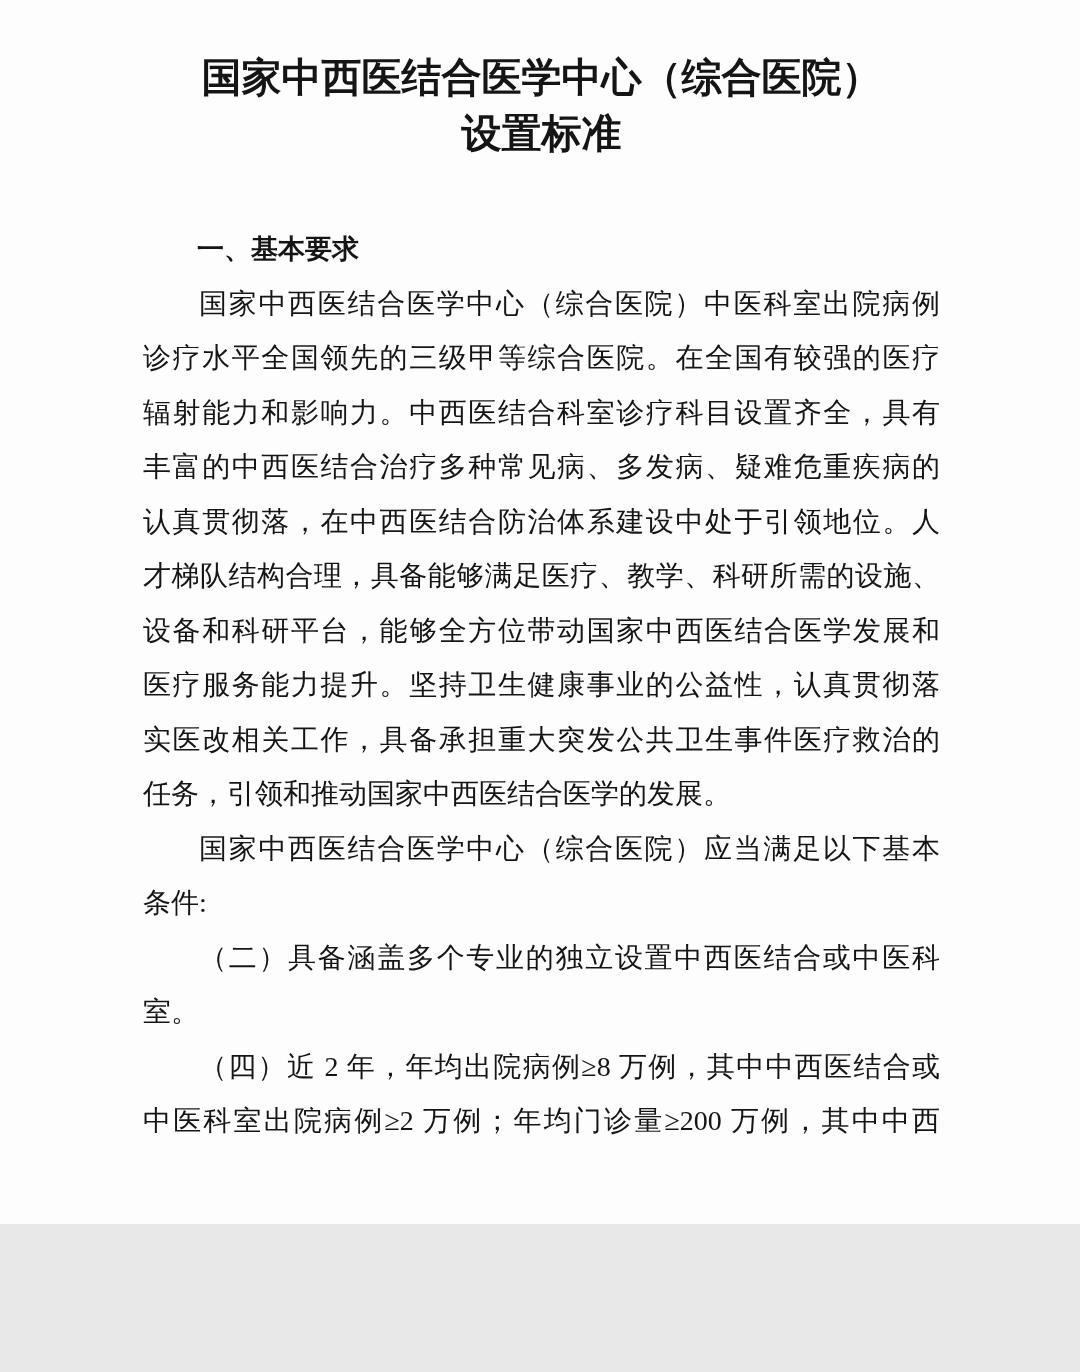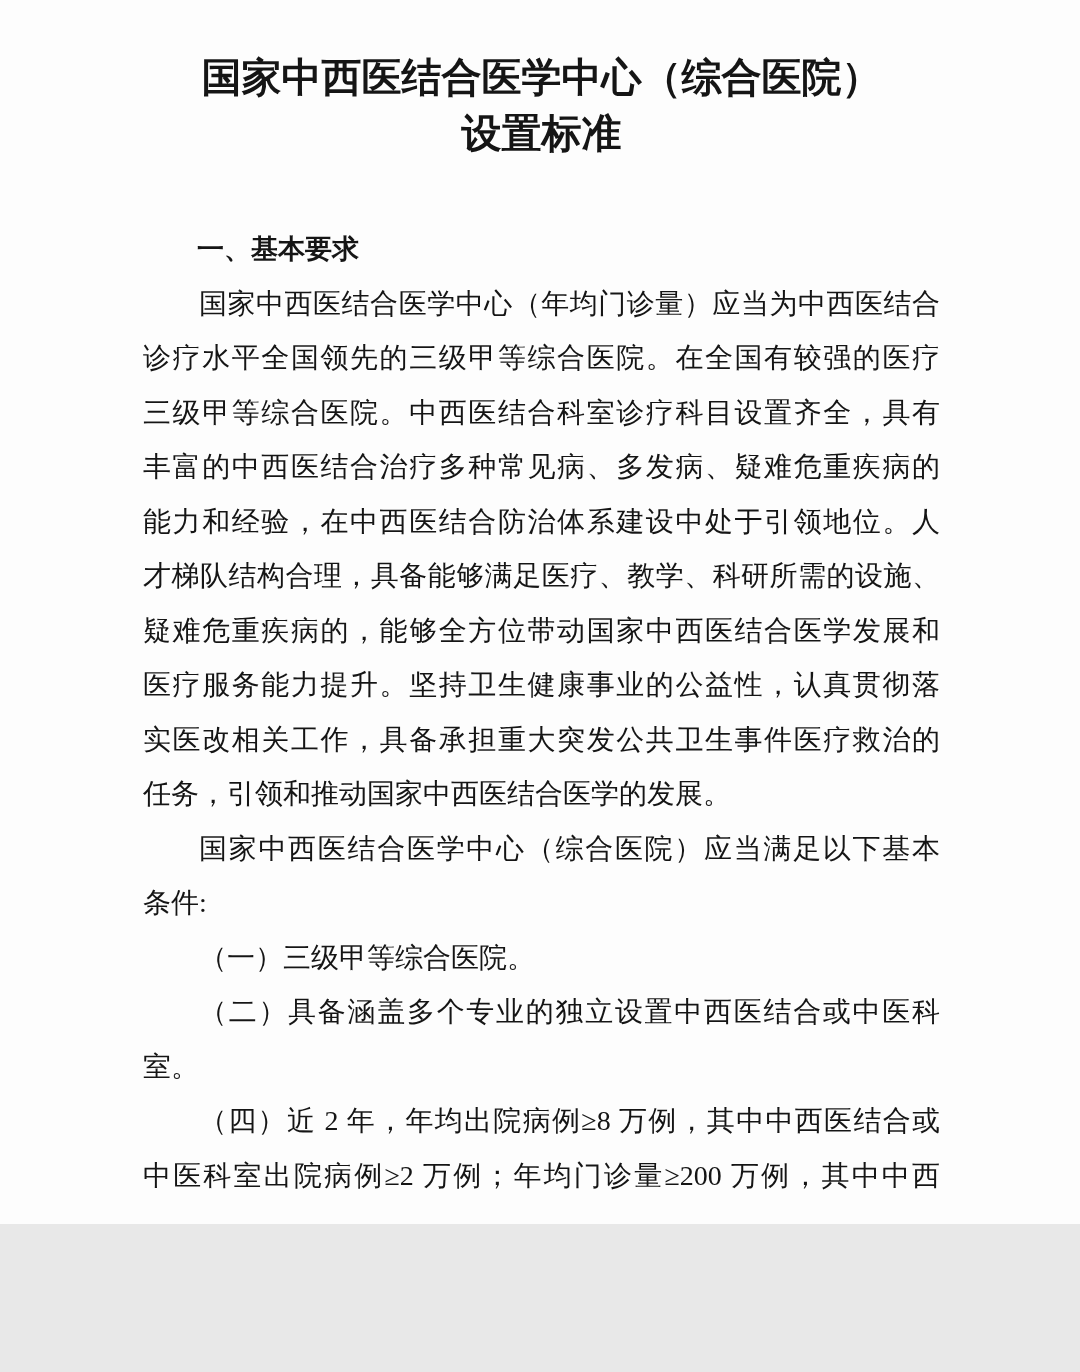--- a/index.html
+++ b/index.html
@@ -67,37 +67,34 @@
     <div class="title">
       <div class="title-line">国家中西医结合医学中心（综合医院）</div>
       <div class="title-line">设置标准</div>
     </div>
 
     <div class="heading">一、基本要求</div>
 
     <div class="body-text">
 
     <div class="paragraph">
-          <div class="line first fill">国家中西医结合医学中心（年均门诊量）应当为中西医结合</div>
+          <div class="line first fill">国家中西医结合医学中心（综合医院）中医科室出院病例</div>
           <div class="line fill">诊疗水平全国领先的三级甲等综合医院。在全国有较强的医疗</div>
-          <div class="line fill">三级甲等综合医院。中西医结合科室诊疗科目设置齐全，具有</div>
+          <div class="line fill">辐射能力和影响力。中西医结合科室诊疗科目设置齐全，具有</div>
           <div class="line fill">丰富的中西医结合治疗多种常见病、多发病、疑难危重疾病的</div>
-          <div class="line fill">能力和经验，在中西医结合防治体系建设中处于引领地位。人</div>
+          <div class="line fill">认真贯彻落，在中西医结合防治体系建设中处于引领地位。人</div>
           <div class="line fill">才梯队结构合理，具备能够满足医疗、教学、科研所需的设施、</div>
-          <div class="line fill">疑难危重疾病的，能够全方位带动国家中西医结合医学发展和</div>
+          <div class="line fill">设备和科研平台，能够全方位带动国家中西医结合医学发展和</div>
           <div class="line fill">医疗服务能力提升。坚持卫生健康事业的公益性，认真贯彻落</div>
           <div class="line fill">实医改相关工作，具备承担重大突发公共卫生事件医疗救治的</div>
           <div class="line">任务，引领和推动国家中西医结合医学的发展。</div>
         </div>
         <div class="paragraph">
           <div class="line first fill">国家中西医结合医学中心（综合医院）应当满足以下基本</div>
           <div class="line">条件:</div>
-        </div>
-        <div class="paragraph">
-          <div class="line first">（一）三级甲等综合医院。</div>
         </div>
         <div class="paragraph">
           <div class="line first fill">（二）具备涵盖多个专业的独立设置中西医结合或中医科</div>
           <div class="line">室。</div>
         </div>
         <div class="paragraph">
           <div class="line first fill">（四）近 2 年，年均出院病例≥8 万例，其中中西医结合或</div>
           <div class="line fill">中医科室出院病例≥2 万例；年均门诊量≥200 万例，其中中西</div>
         </div>
       </div>

